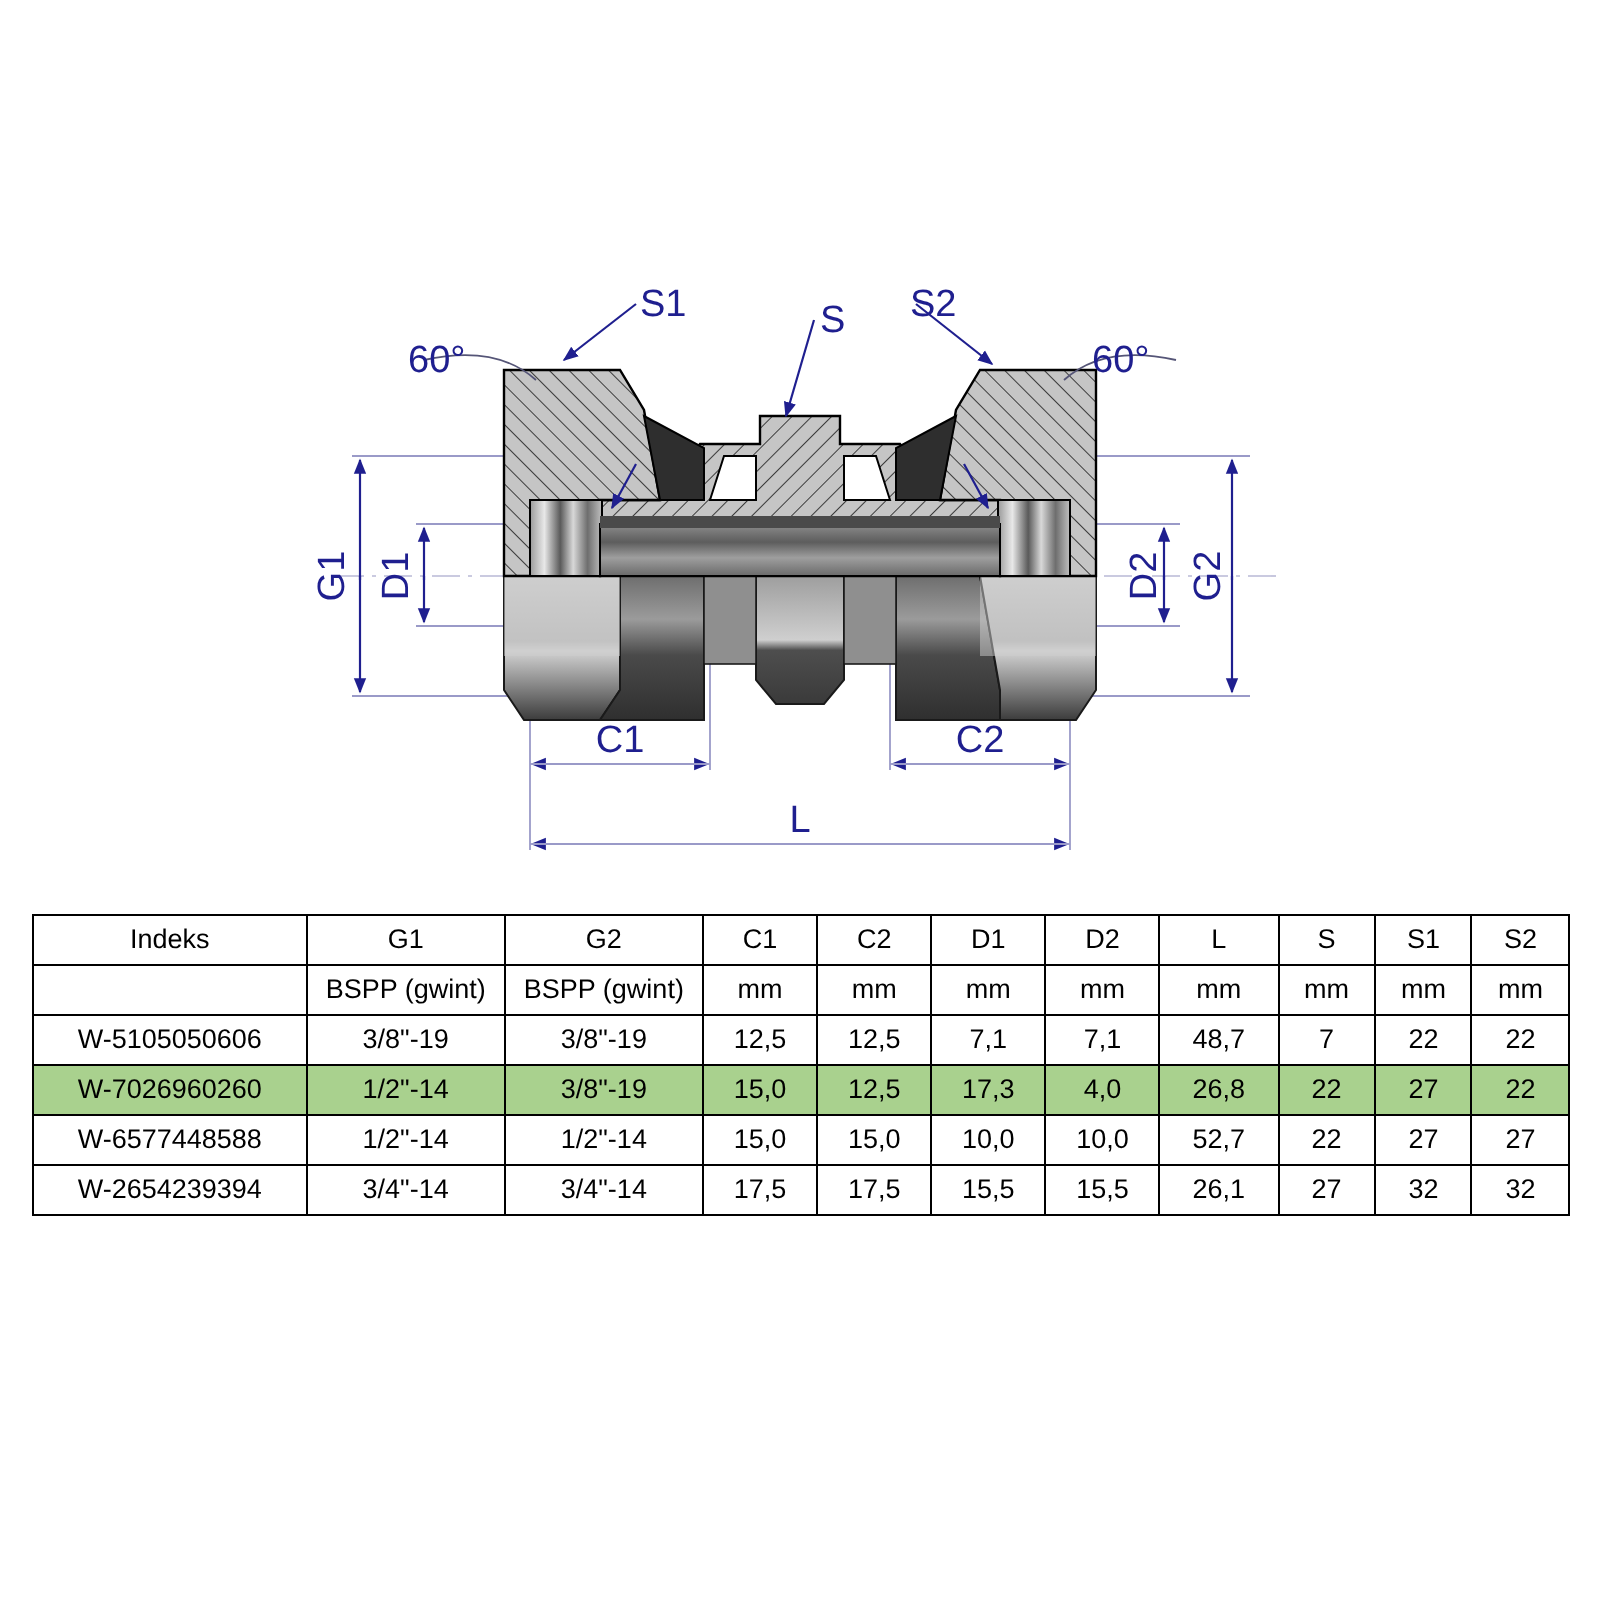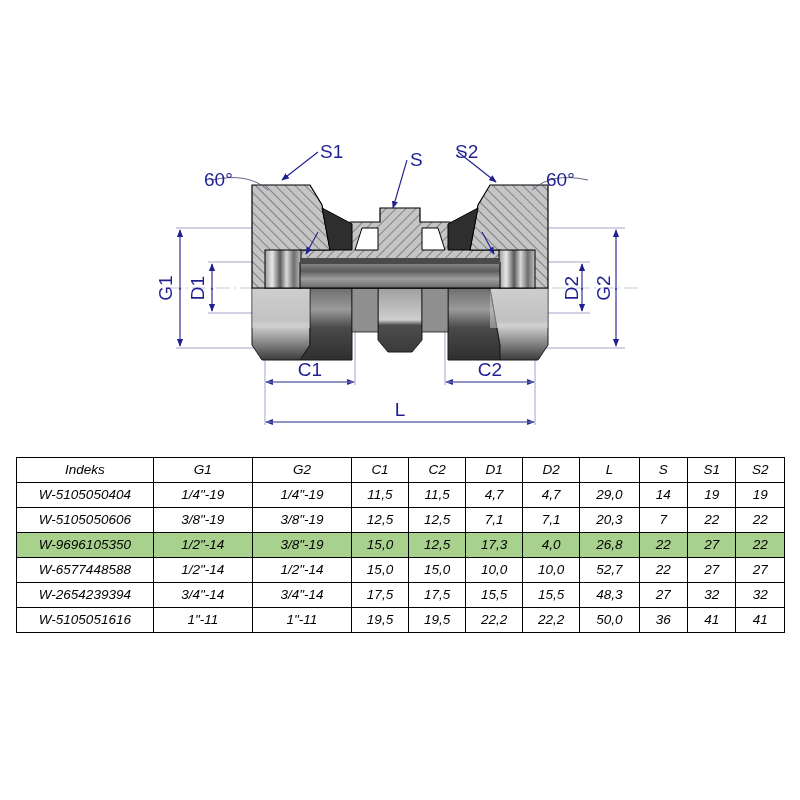--- a/index.html
+++ b/index.html
@@ -14,21 +14,20 @@
 
   
   #spec-table-wrap{
     position:absolute;left:16px;top:457px;width:769px;
   }
   table.spec{
     border-collapse:collapse;
     width:769px;
     table-layout:fixed;
     background:#ffffff;
-    font-style:italic;
   }
   table.spec td,table.spec th{
     border:1px solid #000000;
     font-weight:normal;
     font-size:13.5px;
     color:#000000;
     text-align:center;
     height:24px;
     line-height:24px;
     padding:0;
@@ -228,50 +227,50 @@
           <th>G2</th>
           <th>C1</th>
           <th>C2</th>
           <th>D1</th>
           <th>D2</th>
           <th>L</th>
           <th>S</th>
           <th>S1</th>
           <th>S2</th>
         </tr>
+      <tr id="unit-row">
+          <td></td>
+          <td>BSPP (gwint)</td>
+          <td>BSPP (gwint)</td>
+          <td>mm</td>
+          <td>mm</td>
+          <td>mm</td>
+          <td>mm</td>
+          <td>mm</td>
+          <td>mm</td>
+          <td>mm</td>
+          <td>mm</td>
+        </tr>
     </thead>
     <tbody id="body-rows">
-        <tr>
-          <td>W-5105050404</td>
-          <td>1/4"-19</td>
-          <td>1/4"-19</td>
-          <td>11,5</td>
-          <td>11,5</td>
-          <td>4,7</td>
-          <td>4,7</td>
-          <td>29,0</td>
-          <td>14</td>
-          <td>19</td>
-          <td>19</td>
-        </tr>
         <tr>
           <td>W-5105050606</td>
           <td>3/8"-19</td>
           <td>3/8"-19</td>
           <td>12,5</td>
           <td>12,5</td>
           <td>7,1</td>
           <td>7,1</td>
-          <td>20,3</td>
+          <td>48,7</td>
           <td>7</td>
           <td>22</td>
           <td>22</td>
         </tr>
         <tr class="hl">
-          <td>W-9696105350</td>
+          <td>W-7026960260</td>
           <td>1/2"-14</td>
           <td>3/8"-19</td>
           <td>15,0</td>
           <td>12,5</td>
           <td>17,3</td>
           <td>4,0</td>
           <td>26,8</td>
           <td>22</td>
           <td>27</td>
           <td>22</td>
@@ -290,33 +289,20 @@
           <td>27</td>
         </tr>
         <tr>
           <td>W-2654239394</td>
           <td>3/4"-14</td>
           <td>3/4"-14</td>
           <td>17,5</td>
           <td>17,5</td>
           <td>15,5</td>
           <td>15,5</td>
-          <td>48,3</td>
+          <td>26,1</td>
           <td>27</td>
           <td>32</td>
           <td>32</td>
         </tr>
-        <tr>
-          <td>W-5105051616</td>
-          <td>1"-11</td>
-          <td>1"-11</td>
-          <td>19,5</td>
-          <td>19,5</td>
-          <td>22,2</td>
-          <td>22,2</td>
-          <td>50,0</td>
-          <td>36</td>
-          <td>41</td>
-          <td>41</td>
-        </tr>
       </tbody>
   </table>
 </div>
 
 </body></html>

